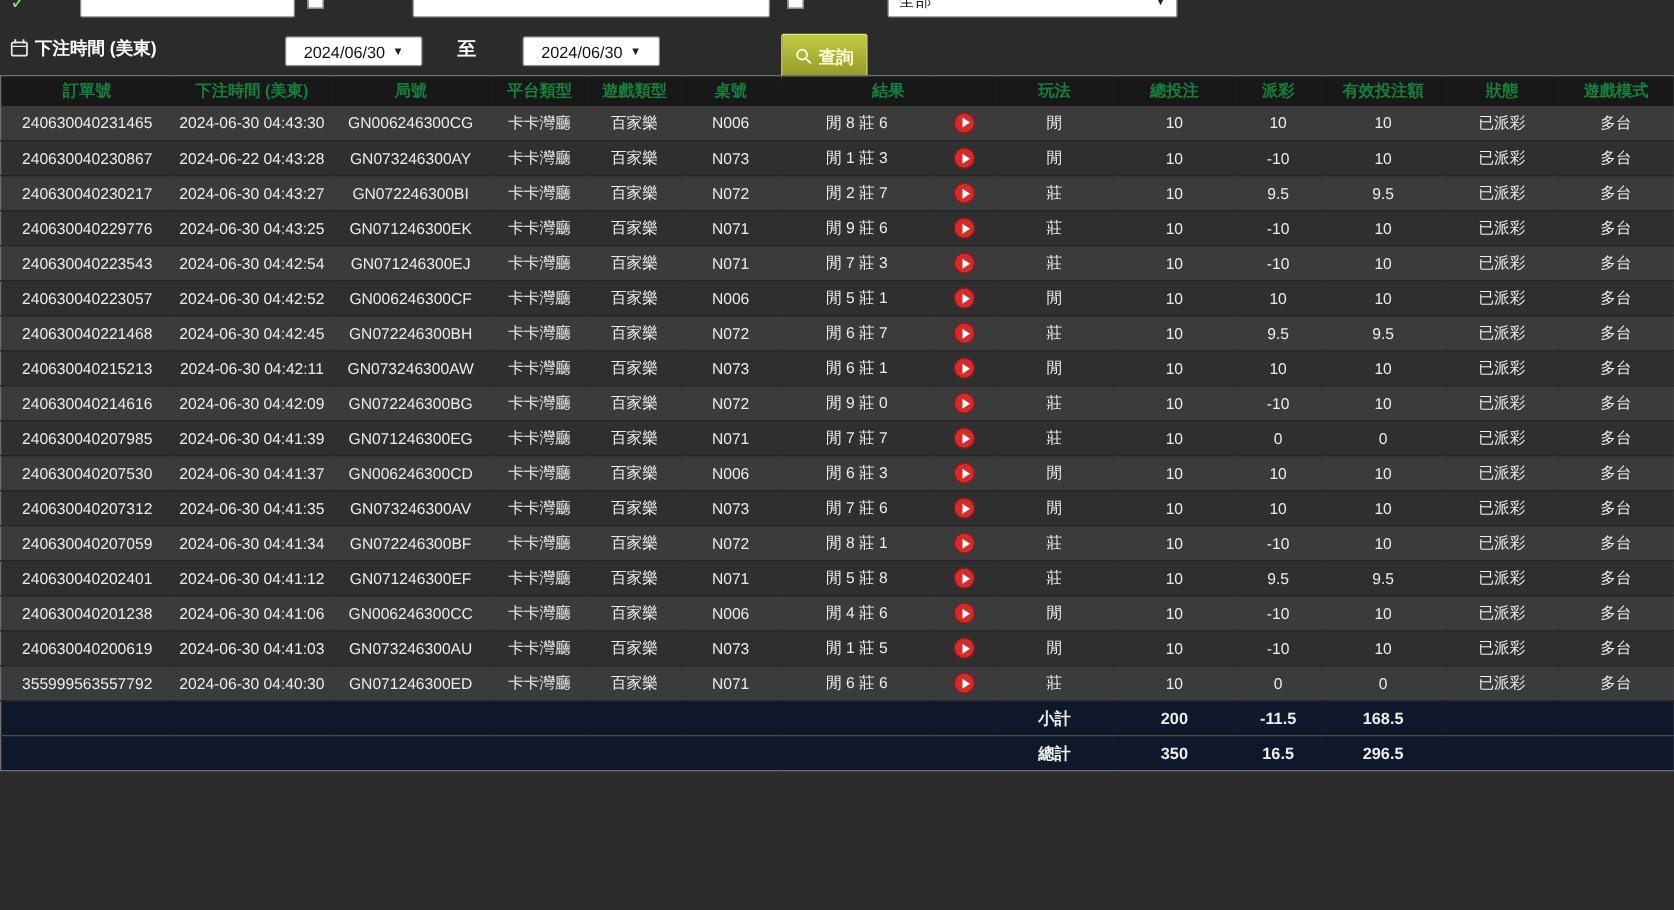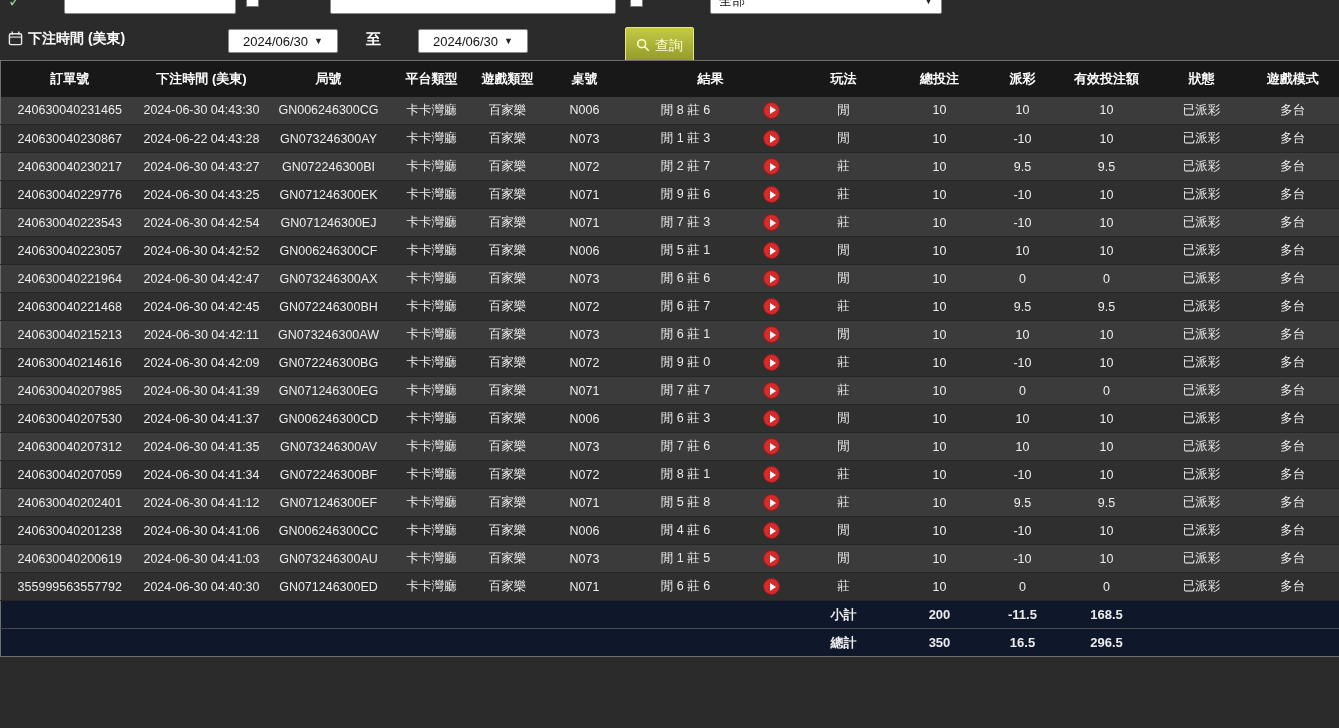--- a/index.html
+++ b/index.html
@@ -60,34 +60,34 @@
   .d-to   { left:418px; }
   .to-label {
     position:absolute; left:366px; top:4px;
     color:#ffffff; font-weight:bold; font-size:15px;
   }
   .query-btn {
     position:absolute; left:625px; top:1px; height:38px;
     display:flex; align-items:center; gap:5px;
     background:linear-gradient(#c3ca45,#8f9627);
     border:1px solid #e4e87e; border-radius:2px;
-    color:#ffffd6; font-weight:normal; font-size:14px;
+    color:#ffffd6; font-weight:bold; font-size:14px;
     padding:0 10px; cursor:pointer;
   }
 
   
   table.records {
     position:absolute; left:0; top:60px; width:1339px;
     border-collapse:collapse; table-layout:fixed;
     border:1px solid #6f6f6f;
   }
   .records th {
-    background:#181818; color:#ffffff;
+    background:#181818; color:#15803d;
     font-size:13px; font-weight:bold;
-    height:36px; padding:0; text-align:center;
+    height:24px; padding:0; text-align:center;
     white-space:nowrap; overflow:hidden;margin-top:24px;
   }
   .records td {
     height:28px; padding:0; text-align:center;
     font-size:12.5px; color:#ececec;
     white-space:nowrap; overflow:hidden;
   }
   .records tbody tr:nth-child(odd)  { background:#3b3b3b; }
   .records tbody tr:nth-child(even) { background:#2f2f2f; }
   .records tbody td { border-bottom:1px solid #262626; }
@@ -292,36 +292,20 @@
           <td>閒 5 莊 1</td>
           <td><span class="play-btn"><span class="play-tri"></span></span></td>
           <td>閒</td>
           <td>10</td>
           <td class="pos">10</td>
           <td>10</td>
           <td class="status-cell">已派彩</td>
           <td>多台</td>
         </tr>
         <tr>
-          <td>240630040221964</td>
-          <td>2024-06-30 04:42:47</td>
-          <td>GN073246300AX</td>
-          <td>卡卡灣廳</td>
-          <td>百家樂</td>
-          <td>N073</td>
-          <td>閒 6 莊 6</td>
-          <td><span class="play-btn"><span class="play-tri"></span></span></td>
-          <td>閒</td>
-          <td>10</td>
-          <td class="zero">0</td>
-          <td>0</td>
-          <td class="status-cell">已派彩</td>
-          <td>多台</td>
-        </tr>
-        <tr>
           <td>240630040221468</td>
           <td>2024-06-30 04:42:45</td>
           <td>GN072246300BH</td>
           <td>卡卡灣廳</td>
           <td>百家樂</td>
           <td>N072</td>
           <td>閒 6 莊 7</td>
           <td><span class="play-btn"><span class="play-tri"></span></span></td>
           <td>莊</td>
           <td>10</td>

